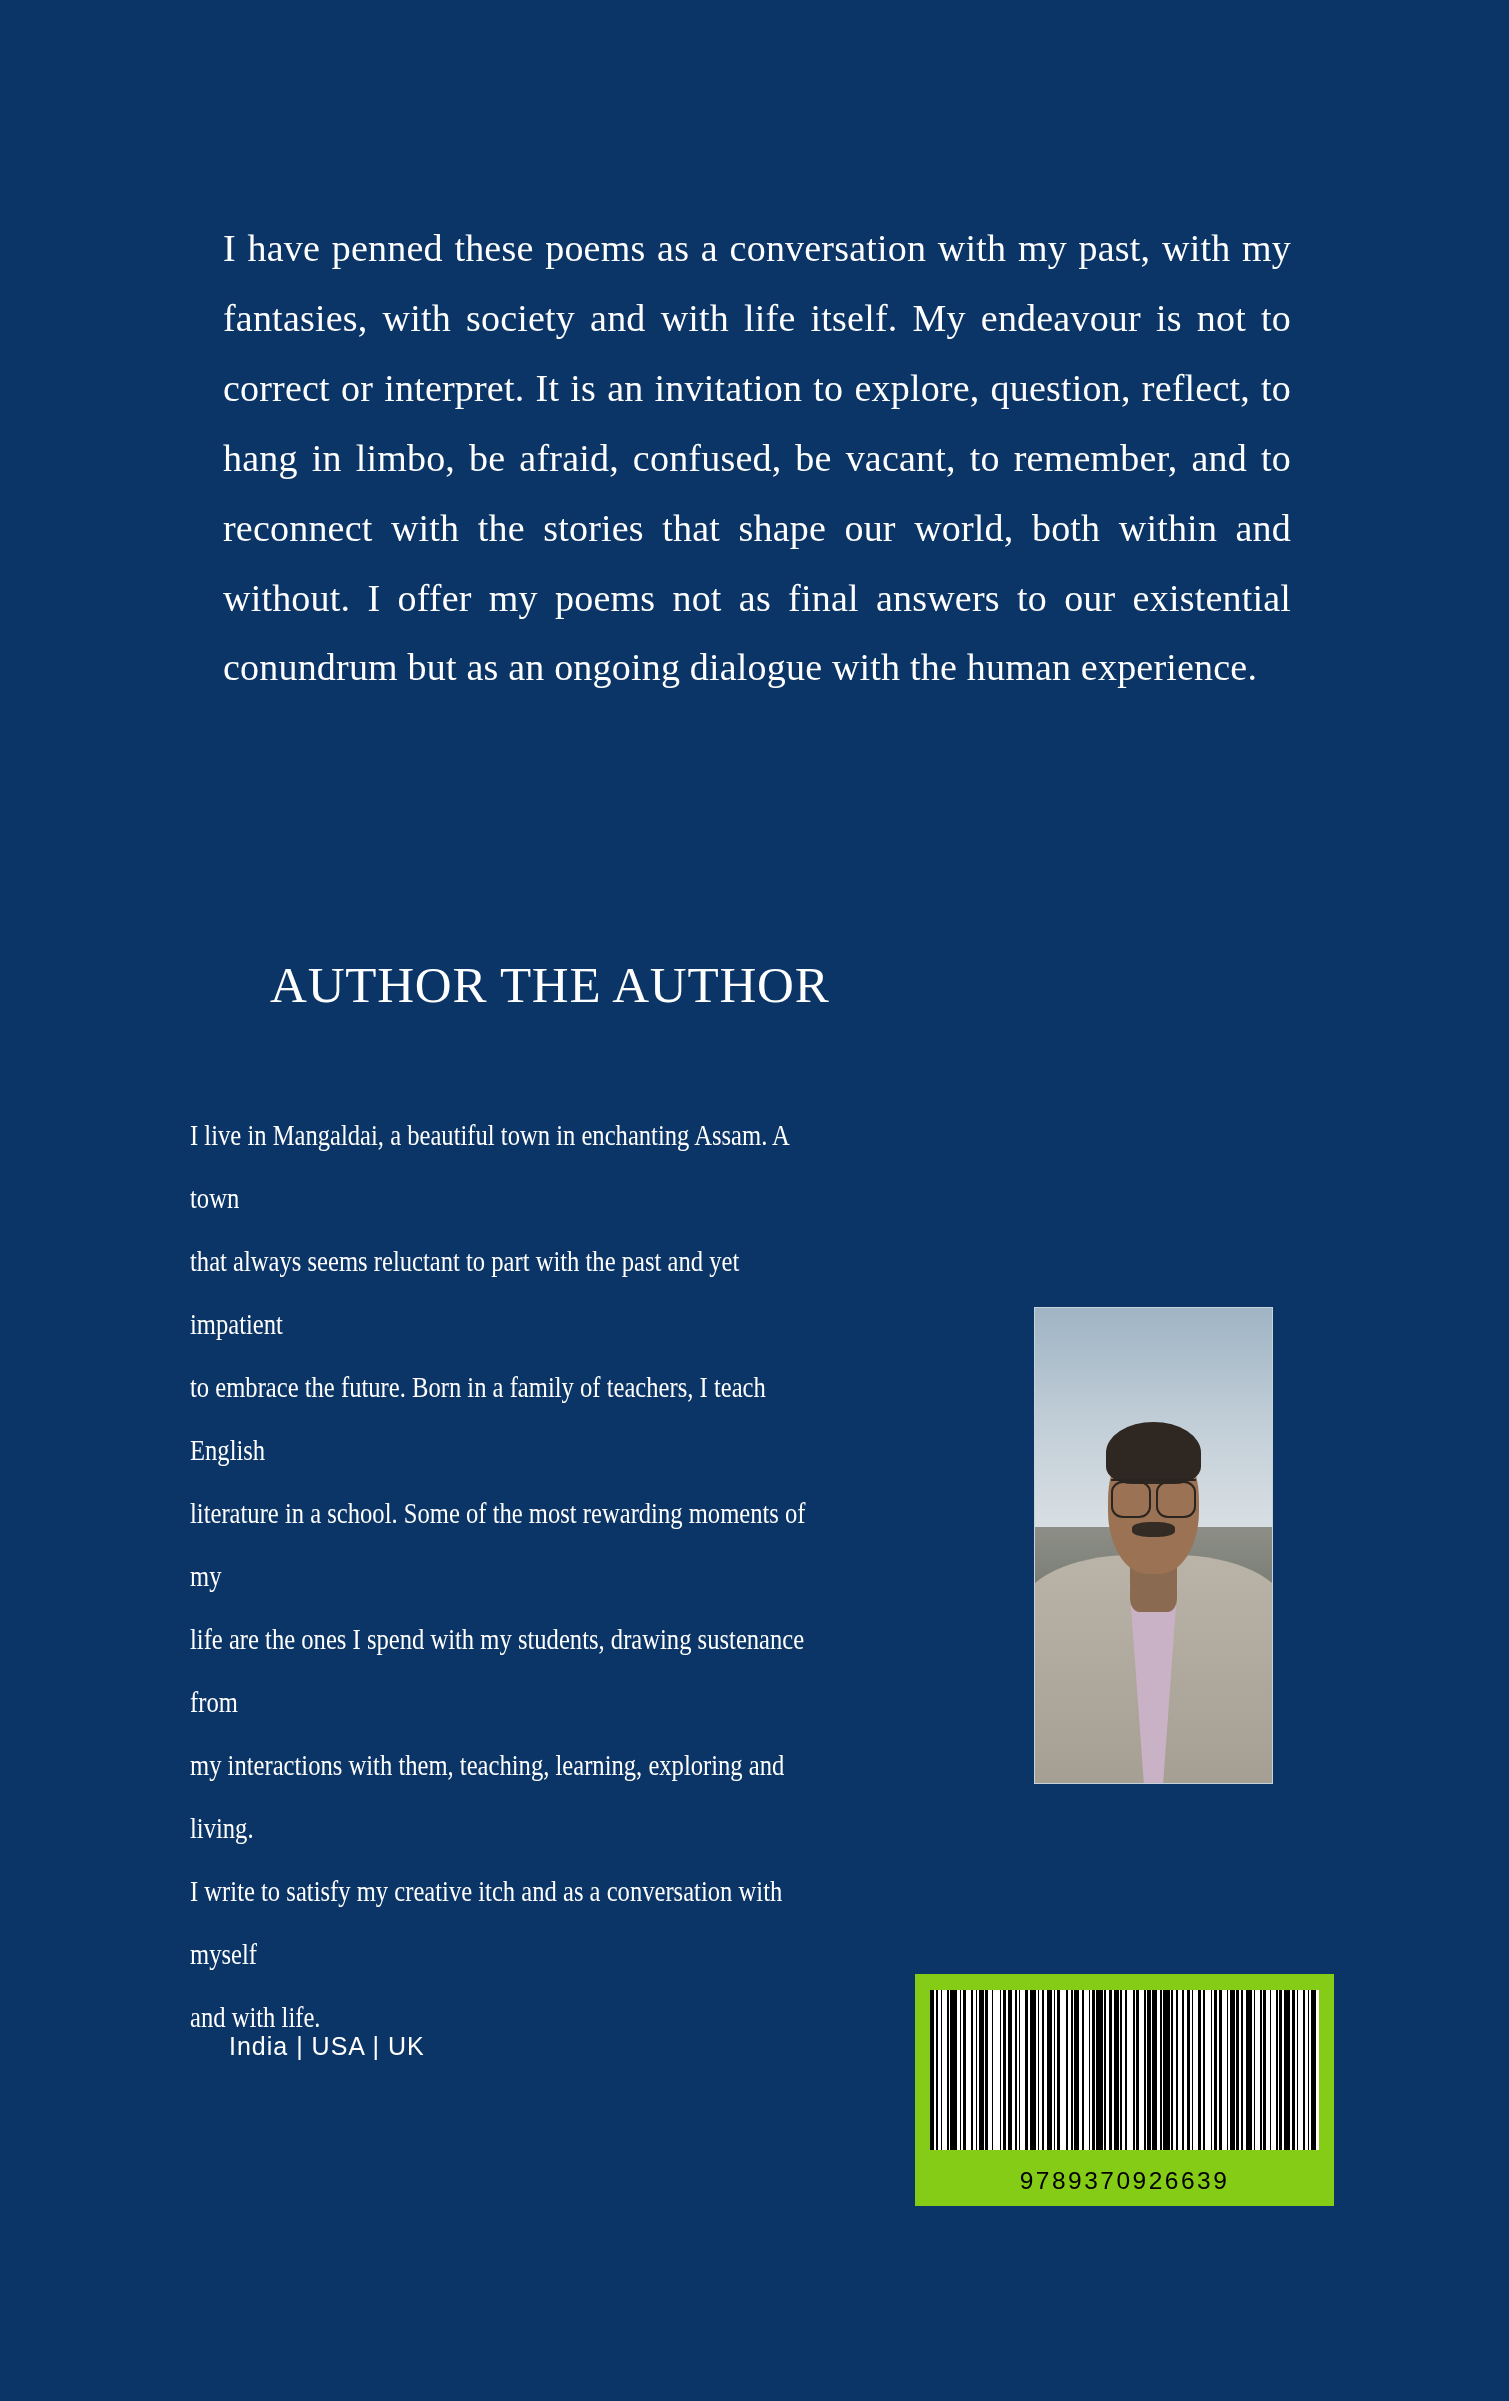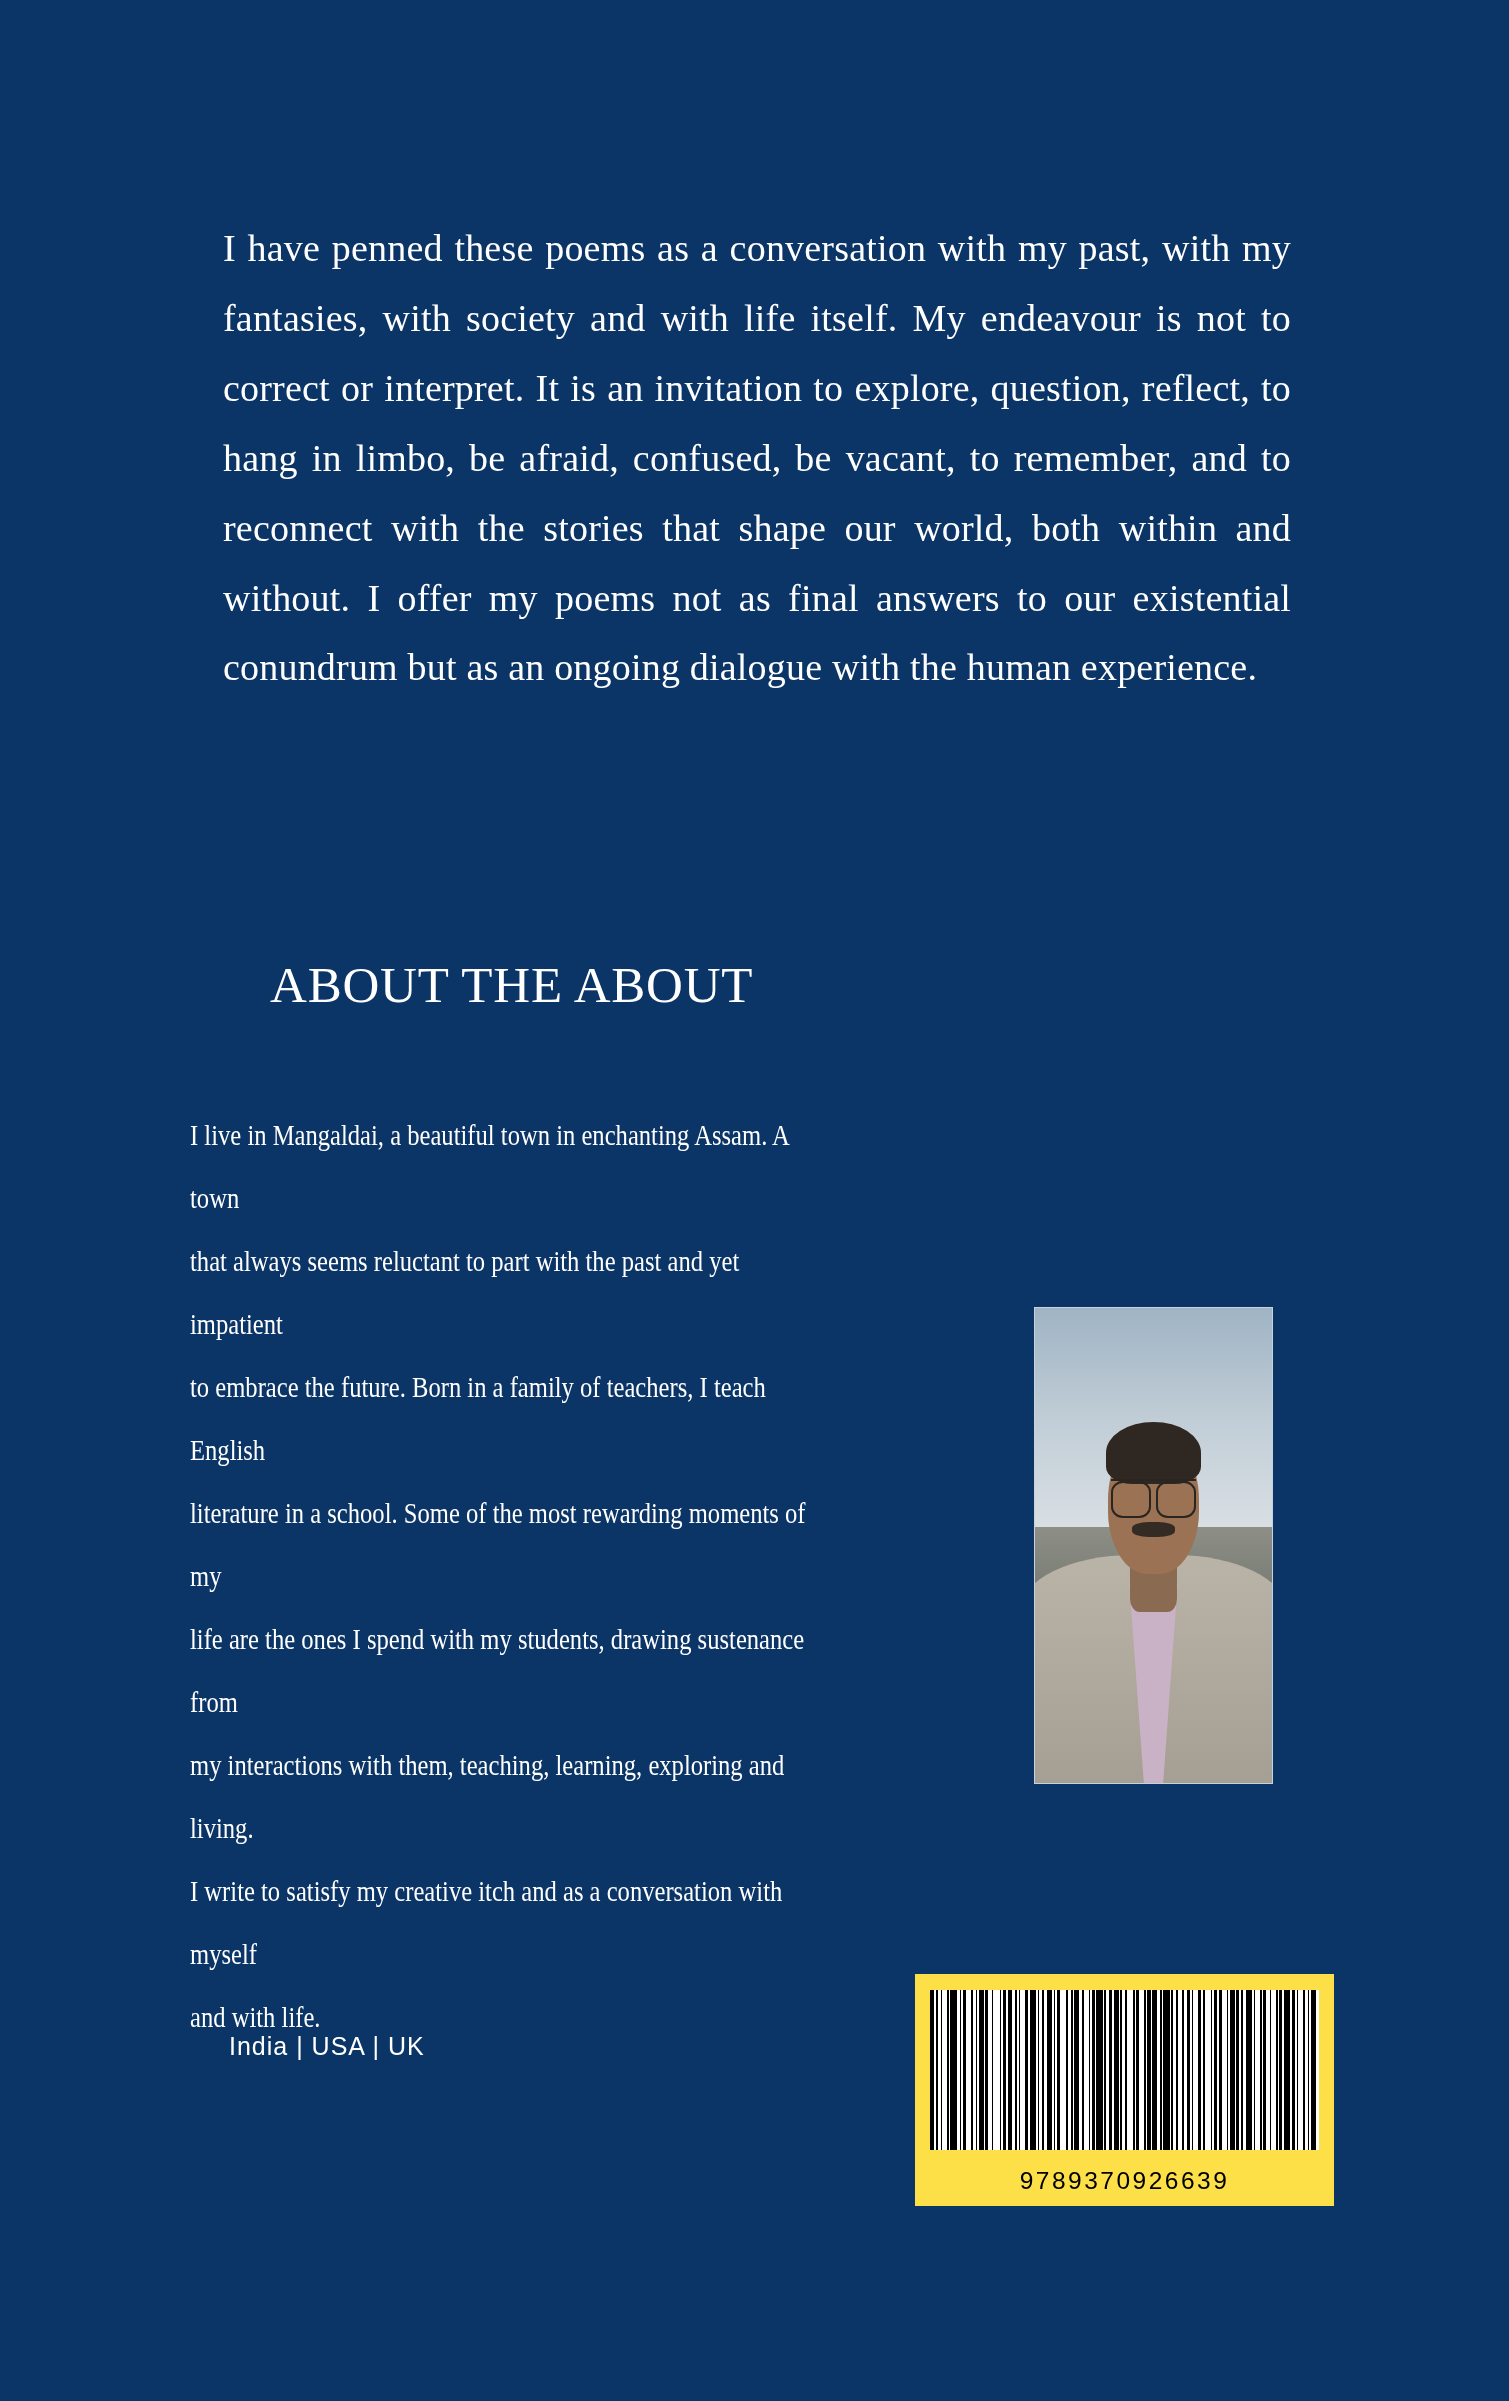--- a/index.html
+++ b/index.html
@@ -203,21 +203,21 @@
     letter-spacing: 1px;
   }
 
   
   .barcode-box {
     position: absolute;
     left: 915px;
     top: 1974px;
     width: 419px;
     height: 232px;
-    background: #fde047;
+    background: #84cc16;
     padding: 16px;
     box-sizing: border-box;
   }
   .barcode-bars {
     position: absolute;
     left: 14.7px;
     top: 16.4px;
     right: 14.7px;
     height: 160px;
     display: flex;
@@ -241,21 +241,21 @@
     color: #000000;
   }
 </style>
 </head>
 <body>
 
 <div class="page">
 
   <div class="blurb">I have penned these poems as a conversation with my past, with  my fantasies, with society and with life itself. My endeavour is not to correct or interpret. It is an invitation to explore, question, reflect, to hang in limbo, be afraid, confused, be vacant, to remember, and to reconnect with the stories that shape our world, both within and without. I offer my poems not as final answers to our existential conundrum but as an ongoing dialogue with the human experience.</div>
 
-  <div class="about-heading">ABOUT THE ABOUT</div>
+  <div class="about-heading">AUTHOR THE AUTHOR</div>
 
   <div class="bio">I live in Mangaldai, a beautiful town in enchanting Assam. A town
 that  always seems reluctant to part with the past and yet impatient
 to embrace the future. Born in a family of teachers, I teach English
 literature in a school. Some of the most rewarding moments of my
 life are the ones I spend with my students, drawing sustenance from
 my interactions with them, teaching, learning, exploring and living.
 I write to satisfy my creative itch and as a conversation with  myself
 and with life.</div>
 

